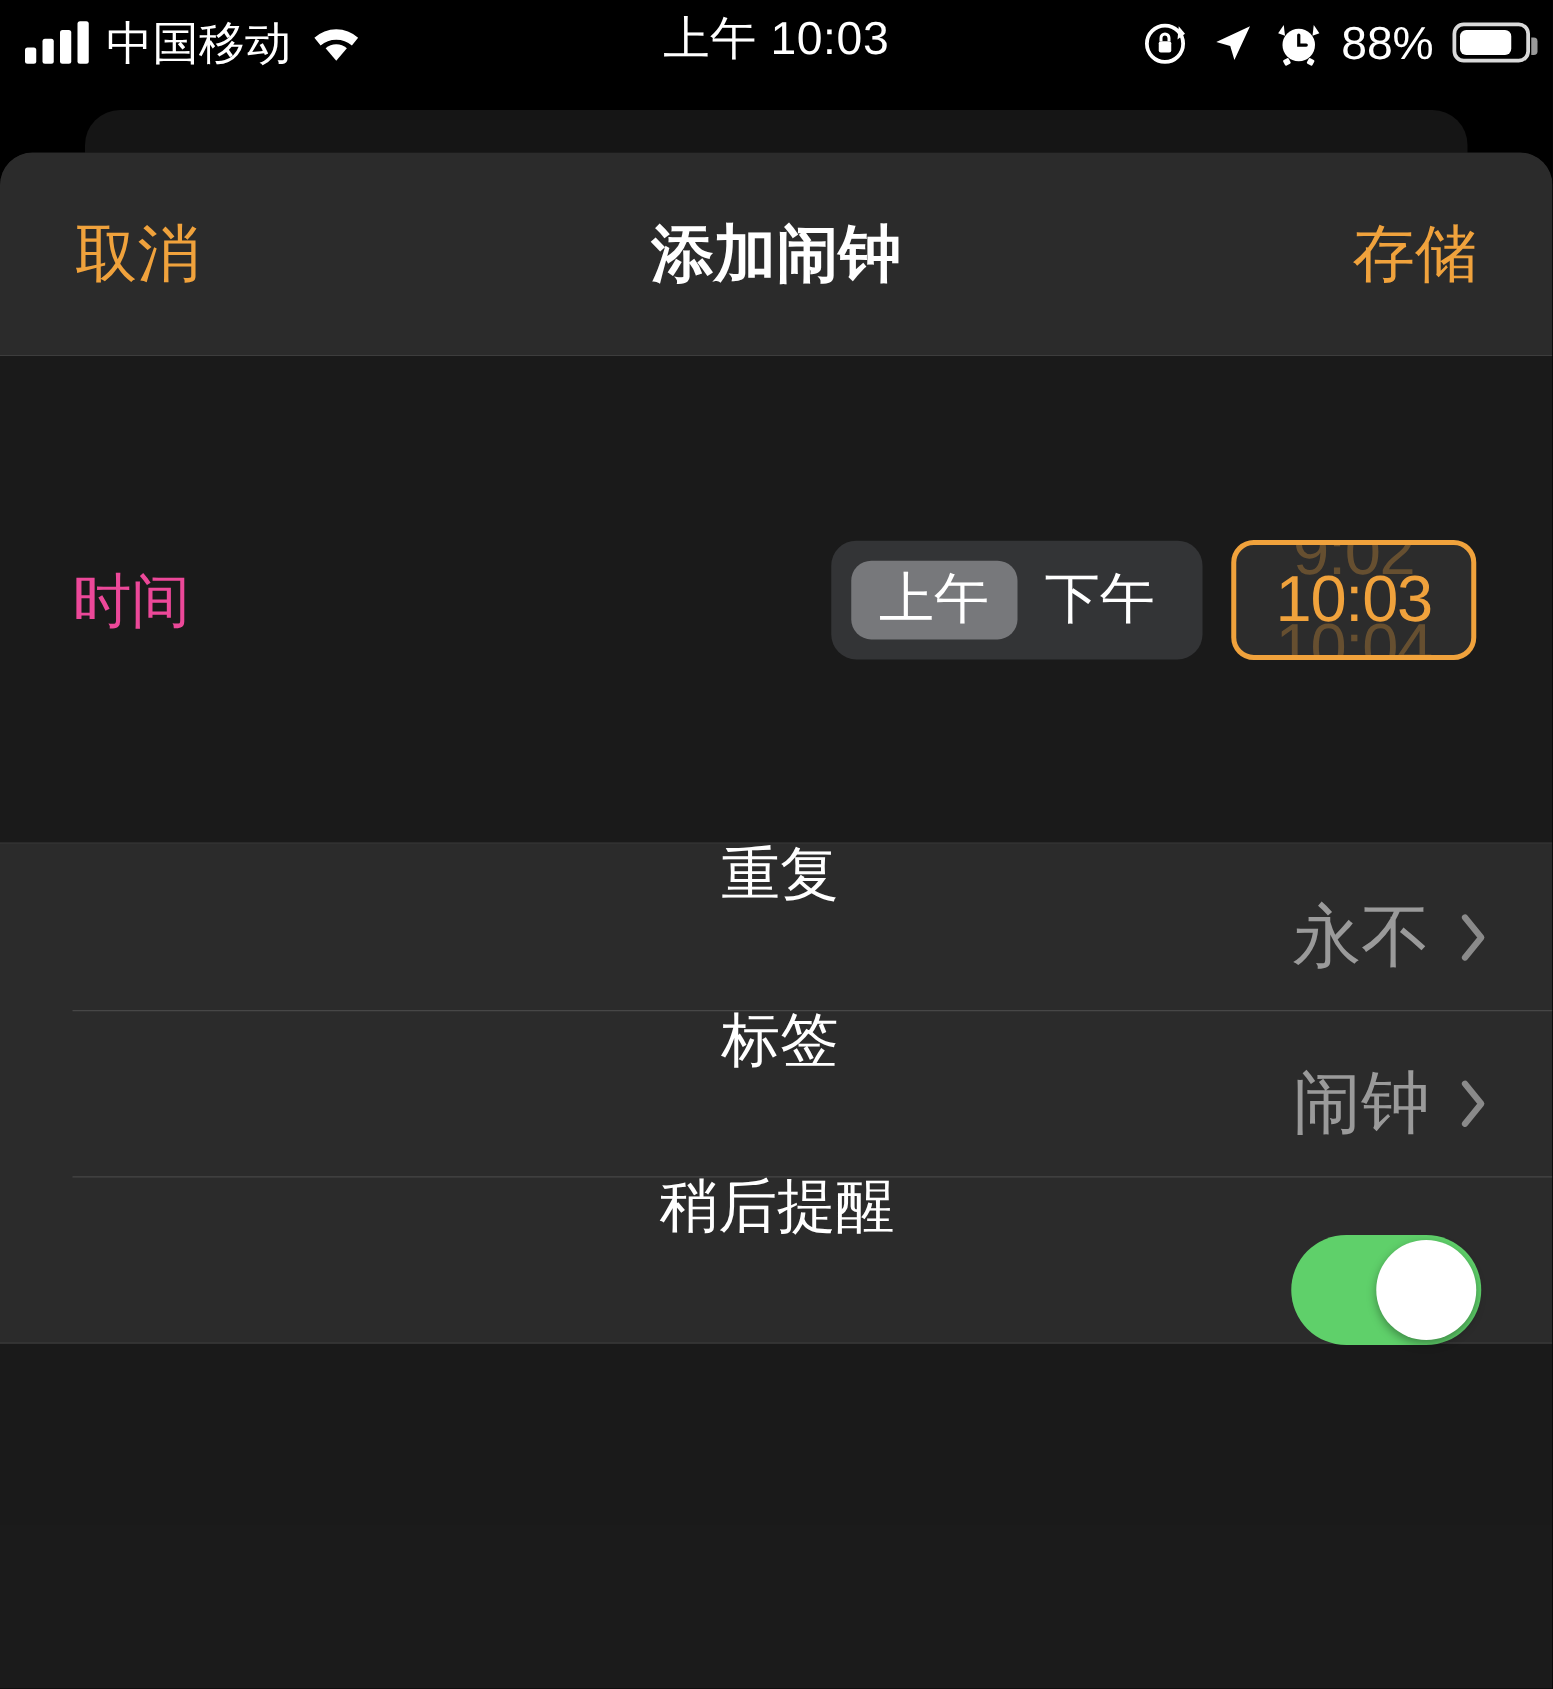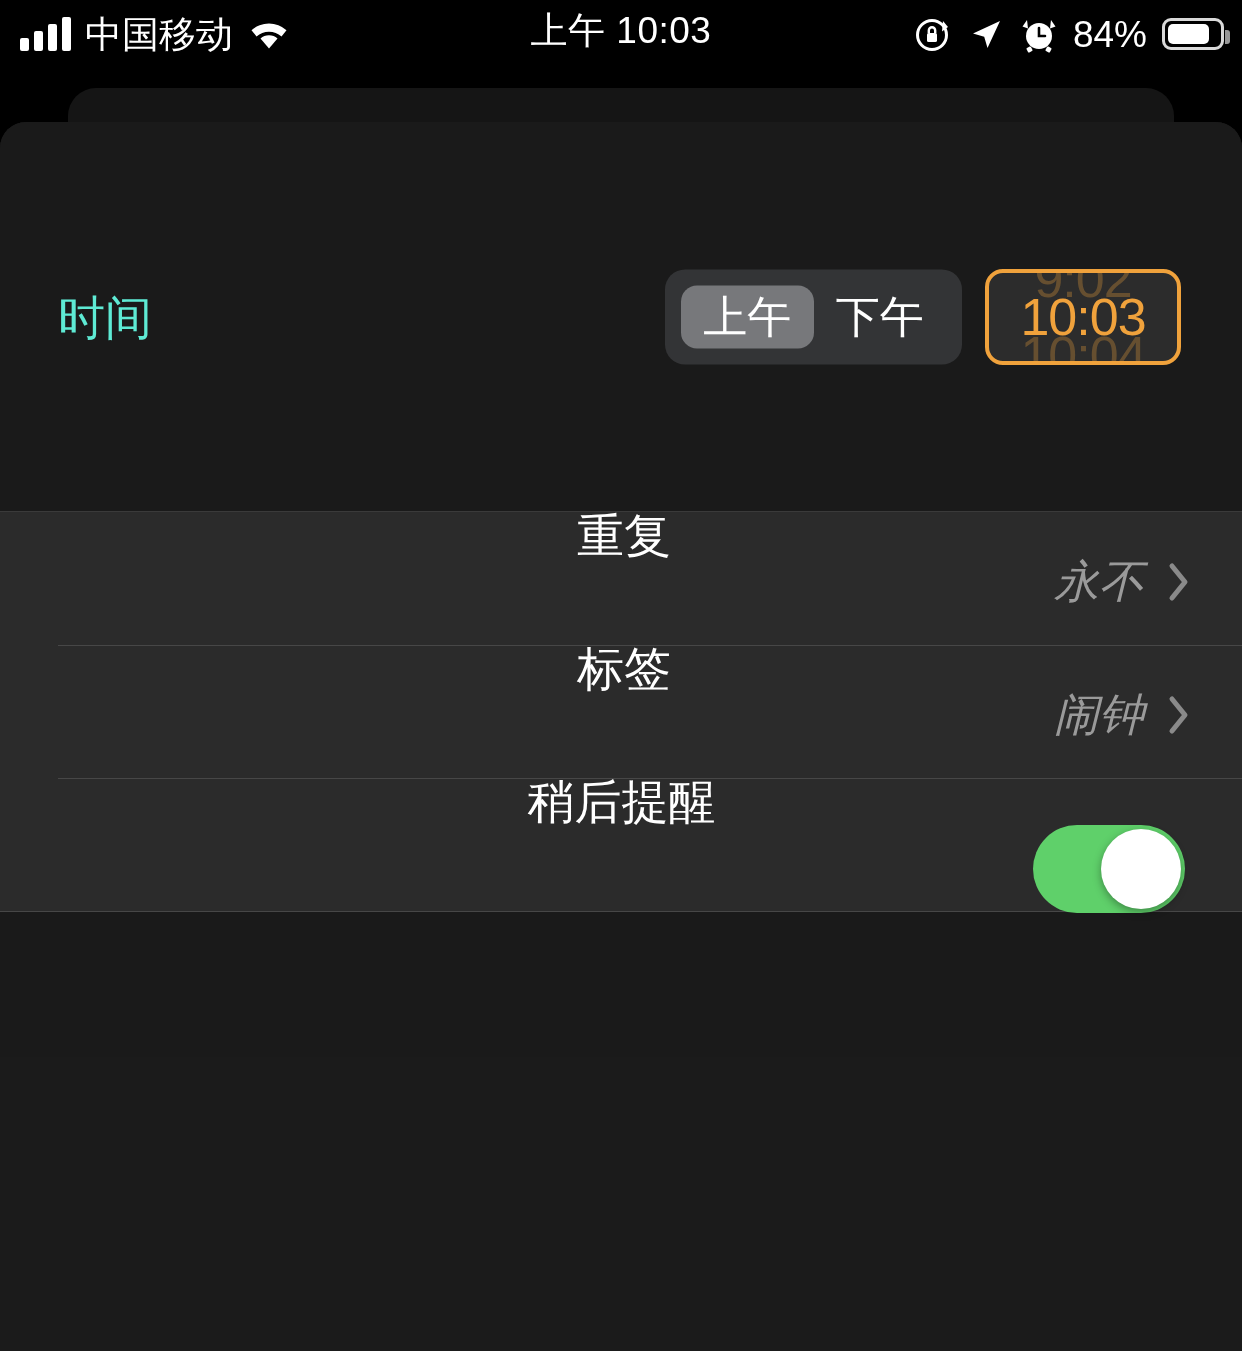--- a/index.html
+++ b/index.html
@@ -66,21 +66,21 @@
     text-align:center; color:#fff; font-size:50px; font-weight:bold; line-height:1;
   }
 
   
   .time-section{
     position:relative; height:390px; background:#1a1a1a;
     border-bottom:1px solid #3a3a3a;
   }
   .time-label{
     position:absolute; left:58px; top:50%; transform:translateY(-50%);
-    color:#5eead4; font-size:47px; line-height:1;
+    color:#ec4899; font-size:47px; line-height:1;
   }
   .ampm-seg{
     position:absolute; left:665px; top:50%; transform:translateY(-50%);
     width:297px; height:95px; background:#333436; border-radius:20px;
     display:flex; padding:16px; gap:0;
   }
   .seg{
     flex:1; display:flex; align-items:center; justify-content:center;
     font-size:44px; color:#fff; border-radius:16px; line-height:1;
     cursor:pointer; user-select:none;
@@ -106,21 +106,21 @@
   .row{
     position:relative; height:133px; display:flex; align-items:center;
     padding-left:58px; padding-right:52px; cursor:pointer;flex-direction:column;
   }
   .row + .row:before{
     content:""; position:absolute; left:58px; right:0; top:0; height:1px;
     background:#474747;
   }
   .row-label{ color:#fff; font-size:47px; line-height:1; }
   .row-right{ margin-left:auto; display:flex; align-items:center; gap:24px; }
-  .row-value{ color:#9a9a9a; font-size:45px; line-height:1;font-style:italic; }
+  .row-value{ color:#9a9a9a; font-size:55px; line-height:1; }
   .chev{ width:22px; height:40px; }
   .chev svg{ display:block; }
 
   .row.toggle-row{ padding-right:57px; }
   .switch{
     margin-left:auto; position:relative; width:152px; height:88px;
     background:#5fd06a; border-radius:44px; cursor:pointer; flex:none;
   }
   .switch .knob{
     position:absolute; top:4px; left:68px; width:80px; height:80px;
@@ -171,31 +171,36 @@
       <span>
         <svg viewBox="0 0 38 38" width="38" height="38">
           <circle cx="19" cy="21" r="13" fill="#fff"></circle>
           <path d="M19 13 v8 h6" fill="none" stroke="#000" stroke-width="2.6" stroke-linecap="round"></path>
           <path d="M7 5 L2.5 11.5 L8 13.5 Z" fill="#fff"></path>
           <path d="M31 5 L35.5 11.5 L30 13.5 Z" fill="#fff"></path>
           <rect x="7" y="32" width="5" height="5" rx="1" fill="#fff" transform="rotate(-28 9.5 34.5)"></rect>
           <rect x="26" y="32" width="5" height="5" rx="1" fill="#fff" transform="rotate(28 28.5 34.5)"></rect>
         </svg>
       </span>
-      <span class="battpct">84%</span>
+      <span class="battpct">88%</span>
       <span class="batt">
           <span></span>
         </span>
     </div>
   </div>
 
   <div class="behind-card"></div>
 
   <div class="sheet">
 
+    <div class="navbar">
+      <button class="nav-btn nav-cancel">取消</button>
+      <div class="nav-title">添加闹钟</div>
+      <button class="nav-btn nav-save">存储</button>
+    </div>
 
     <div class="time-section">
       <div class="time-label">时间</div>
 
       <div class="ampm-seg">
         <div class="seg sel">上午</div>
         <div class="seg">下午</div>
       </div>
 
       <div class="time-field">

